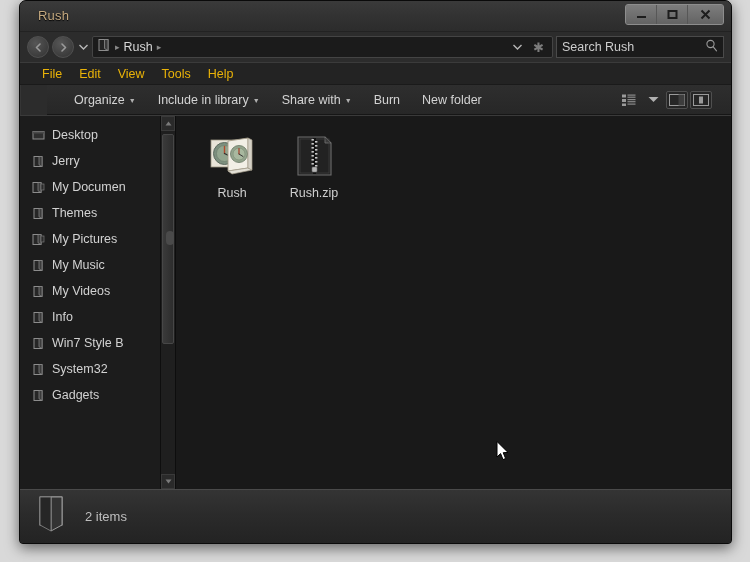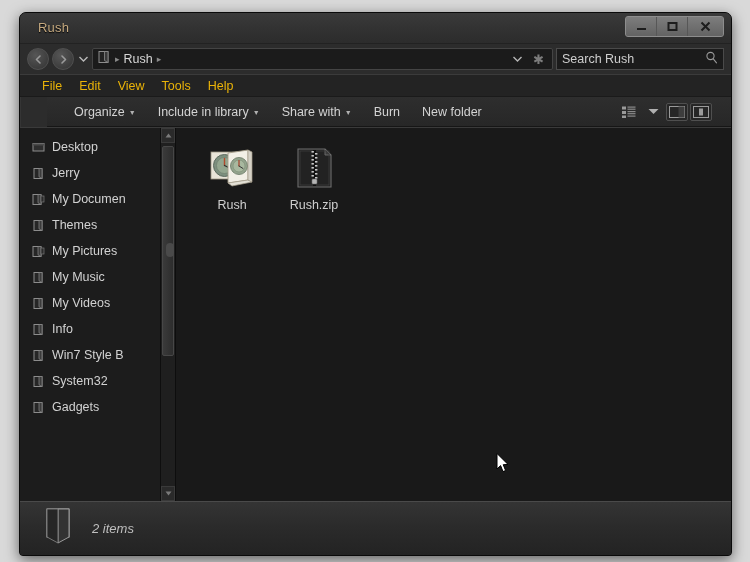--- a/index.html
+++ b/index.html
@@ -13,21 +13,21 @@
   body {
     background: #d9d9d9;
     font-family: "Liberation Sans", sans-serif;
     position: relative;
   }
 
   
   #explorer-window {
     position: absolute;
     left: 19px;
-    top: 12px;
+    top: 0;
     width: 713px;
     height: 544px;
     background: #2c2c2c;
     border-radius: 7px 7px 4px 4px;
     border: 1px solid #0a0a0a;
     box-shadow: 0 4px 14px rgba(0,0,0,0.55),
                 0 0 0 1px rgba(255,255,255,0.045) inset;
     overflow: hidden;
     display: flex;
     flex-direction: column;
@@ -290,23 +290,22 @@
   .thumb-folder { position: absolute; inset: 0; }
 
   
   #status-bar {
     height: 54px;
     flex: none;
     background: linear-gradient(180deg, #343434 0%, #2b2b2b 45%, #232323 100%);
     border-top: 1px solid #4a4a4a;
     display: flex;
     align-items: center;
-    padding-left: 24px;
+    padding-left: 17px;
     gap: 14px;
-    font-style: italic;
   }
   #status-text { color: #bfbfbf; font-size: 13px; }
 
   
   #mouse-cursor {
     position: absolute;
     left: 320px;
     top: 325px;
     width: 14px; height: 21px;
     pointer-events: none;

